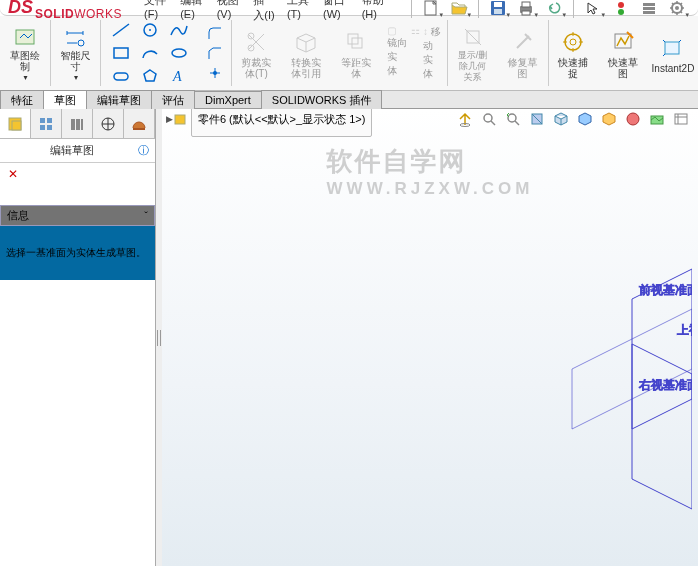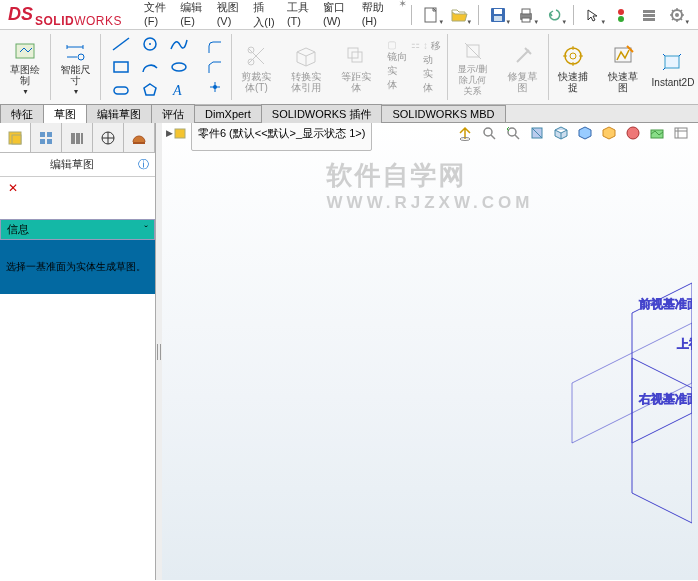--- a/index.html
+++ b/index.html
@@ -1,19 +1,19 @@
 <!DOCTYPE html>
 <html><head>
 <meta charset="utf-8">
 <style>
 * { box-sizing: border-box; margin: 0; padding: 0; }
 body { font-family: "Microsoft YaHei", Arial, sans-serif; font-size: 11px; background: #fff; width: 698px; height: 581px; overflow: hidden; position: relative; }
 
 
-.titlebar { height: 30px; background: #fff; display: flex; align-items: center; border-bottom: 1px solid #ccc; }
+.titlebar { height: 16px; background: #fff; display: flex; align-items: center; border-bottom: 1px solid #ccc; border-radius: 7px; }
 .logo-area { display: flex; align-items: center; padding: 0 8px; }
 .logo-ds { color: #d01f3c; font-size: 18px; font-weight: bold; font-style: italic; margin-right: 2px; }
 .logo-sw { color: #d01f3c; font-weight: bold; font-size: 12px; letter-spacing: 0.5px; margin-top: 13px; }
 .logo-sw .works { font-weight: normal; }
 .menu-bar { display: flex; gap: 4px; margin-left: 10px; flex: 1; }
 .menu-item { padding: 2px 4px; color: #333; cursor: pointer; font-size: 11px; }
 .qat { display: flex; align-items: center; gap: 2px; padding-right: 8px; }
 .qat-sep { width: 1px; height: 20px; background: #bbb; margin: 0 4px; }
 .qat-btn { width: 26px; height: 24px; display: flex; align-items: center; justify-content: center; cursor: pointer; position: relative; }
 .qat-btn svg { display: block; }
@@ -37,21 +37,21 @@
 
 
 .main { display: flex; height: 457px; }
 .sidepanel { width: 156px; border-right: 1px solid #aaa; background: #fff; display: flex; flex-direction: column; }
 .panel-tabs { height: 30px; background: #f0f0f0; display: flex; border-bottom: 1px solid #bbb; }
 .panel-tab { flex: 1; display: flex; align-items: center; justify-content: center; border-right: 1px solid #bbb; cursor: pointer; }
 .panel-tab.active { background: #fff; }
 .panel-title-row { display: flex; align-items: center; padding: 4px 6px; border-bottom: 1px solid #ccc; }
 .panel-title-row .title { flex: 1; text-align: center; font-size: 11px; color: #333; }
 .close-x { color: #c00; font-size: 12px; padding: 4px 8px; cursor: pointer; }
-.info-header { background: #14b8a6; border: 1px solid #99b; padding: 2px 6px; font-size: 11px; display: flex; justify-content: space-between; align-items: center; margin-top: 20px; }
+.info-header { background: #737373; border: 1px solid #99b; padding: 2px 6px; font-size: 11px; display: flex; justify-content: space-between; align-items: center; margin-top: 20px; }
 .info-body { background: #0369a1; padding: 20px 6px; font-size: 10px; line-height: 14px; }
 .splitter-handle { width: 6px; background: #eee; display: flex; align-items: center; justify-content: center; }
 
 .viewport { flex: 1; position: relative; background: linear-gradient(to bottom, #ffffff 0%, #f0f4f8 60%, #e4ecf2 100%); overflow: hidden; }
 .breadcrumb-bar { position: absolute; top: 0; left: 0; right: 0; height: 20px; display: flex; align-items: center; padding: 0 4px; }
 .breadcrumb { display: flex; align-items: center; gap: 4px; font-size: 11px; }
 .bc-chip { border: 1px solid #bbb; background: #fafafa; padding: 9px 6px; border-radius: 2px; }
 .view-toolbar { position: absolute; top: 0; right: 6px; display: flex; gap: 2px; }
 .vt-btn { width: 22px; height: 20px; display: flex; align-items: center; justify-content: center; cursor: pointer; }
 .planes-svg { position: absolute; top: 0; left: 0; }
@@ -360,21 +360,20 @@
   </div>
 </div>
 
 <div class="tab-strip">
   <div class="tab">特征</div>
   <div class="tab active">草图</div>
   <div class="tab">编辑草图</div>
   <div class="tab">评估</div>
   <div class="tab">DimXpert</div>
   <div class="tab">SOLIDWORKS 插件</div>
-  <div class="tab">SOLIDWORKS MBD</div>
 </div>
 
 <div class="main">
   <div class="sidepanel">
     <div class="panel-tabs">
       <div class="panel-tab active">
           <svg width="18" height="18">
             <rect x="3" y="3" width="12" height="12" fill="#f4c430" stroke="#aa7"></rect>
             <rect x="6" y="6" width="9" height="9" fill="#f4c430" stroke="#aa7"></rect>
           </svg>

